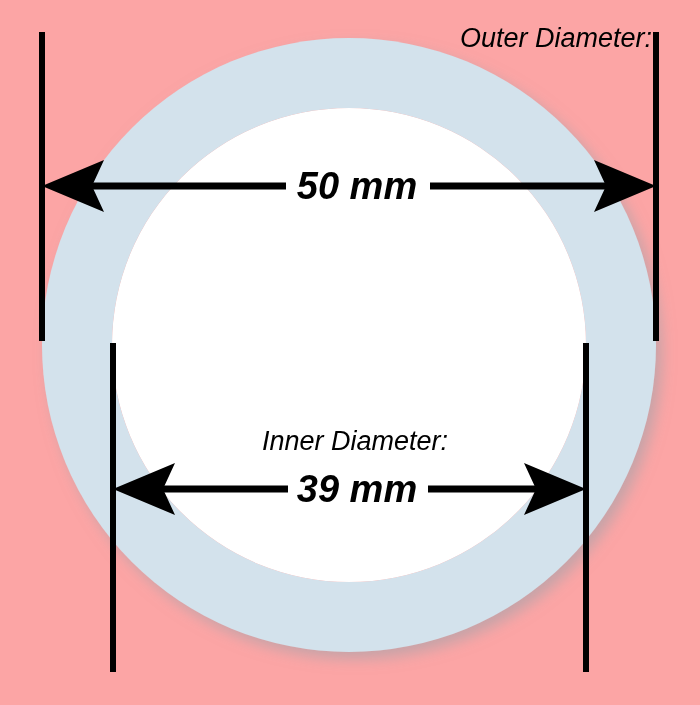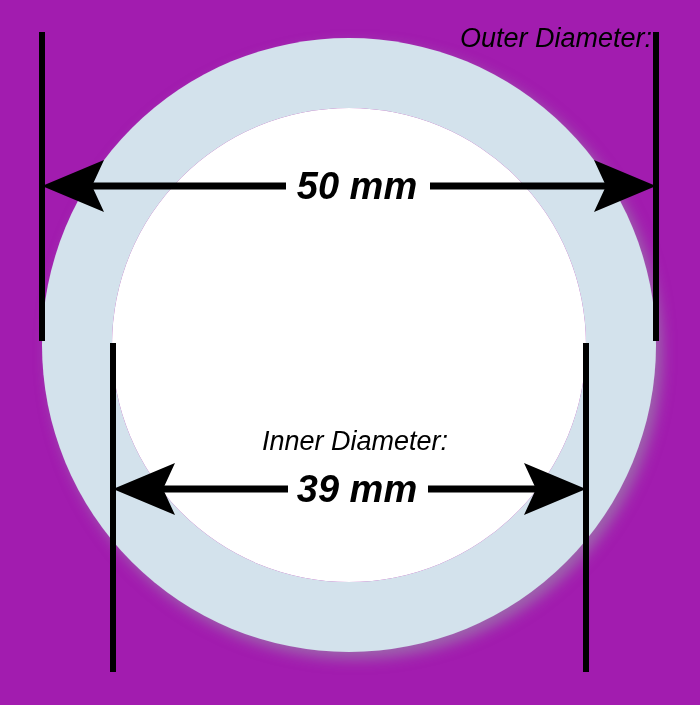--- a/index.html
+++ b/index.html
@@ -10,21 +10,21 @@
   body {
     width: 700px;
     height: 705px;
     font-family: "Liberation Sans", sans-serif;
     overflow: hidden;
   }
   #diagram-root {
     position: relative;
     width: 700px;
     height: 705px;
-    background: #a21caf;
+    background: #fca5a5;
   }
   #diagram-svg {
     position: absolute;
     top: 0;
     left: 0;
     width: 700px;
     height: 705px;
     display: block;
   }
   .label-text {

